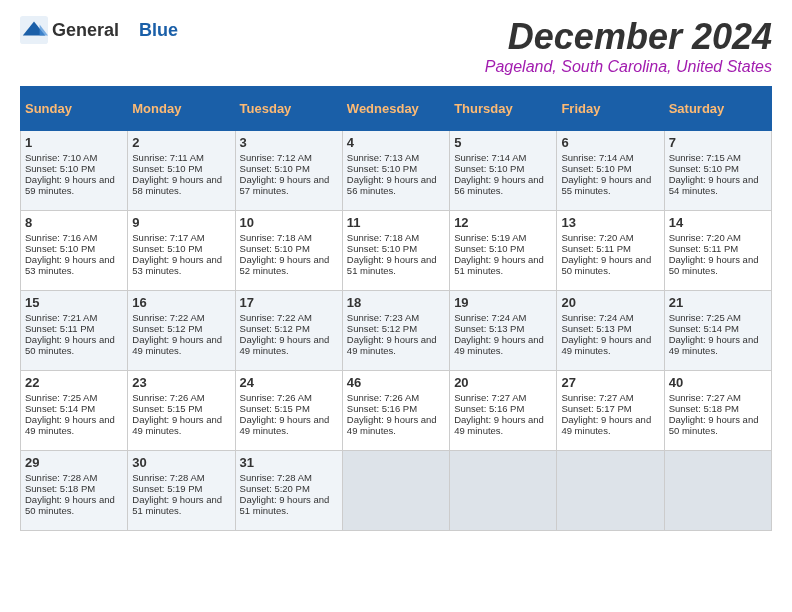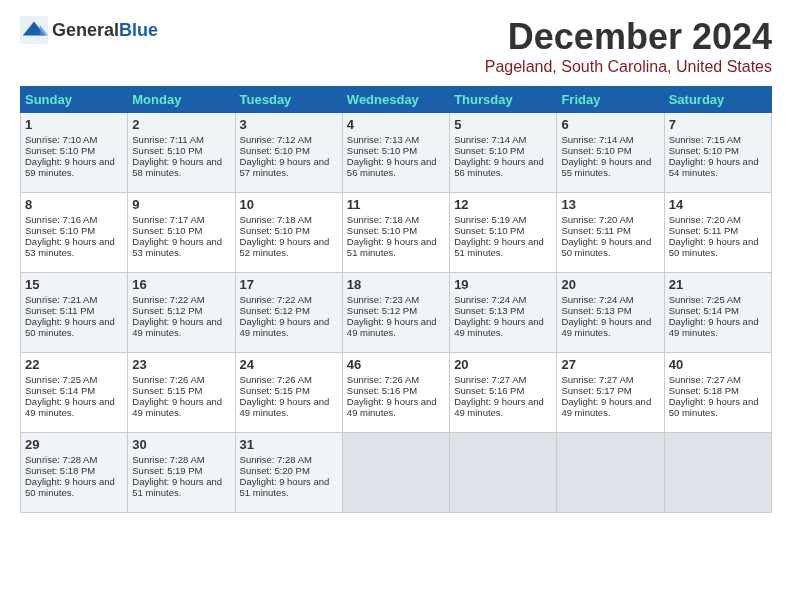--- a/index.html
+++ b/index.html
@@ -24,48 +24,50 @@
     .logo-text-general {
       font-size: 18px;
       font-weight: bold;
       color: #333;
       text-align: right;
     }
     .logo-text-blue {
       font-size: 18px;
       font-weight: bold;
       color: #1a5fa8;
+      padding-left: 20px;
     }
     .logo-icon {
       width: 28px;
       height: 28px;
     }
     .title-section {
       text-align: right;
+      font-style: italic;
     }
     .month-title {
       font-size: 36px;
       font-weight: bold;
       color: #333;
     }
     .location-title {
       font-size: 16px;
-      color: #7f1d1d;
+      color: #a21caf;
     }
     table {
       width: 100%;
       border-collapse: collapse;
       table-layout: fixed;
     }
     thead tr th {
       background-color: #1a5fa8;
-      color: #5eead4;
+      color: #fdba74;
       font-size: 13px;
       font-weight: bold;
-      padding: 5px 4px;
+      padding: 14px 4px;
       text-align: left;
       border: 1px solid #1a5fa8;
     }
     tbody tr td {
       vertical-align: top;
       font-size: 9.5px;
       color: #333;
       padding: 4px 4px;
       border: 1px solid #ccc;
       height: 80px;

